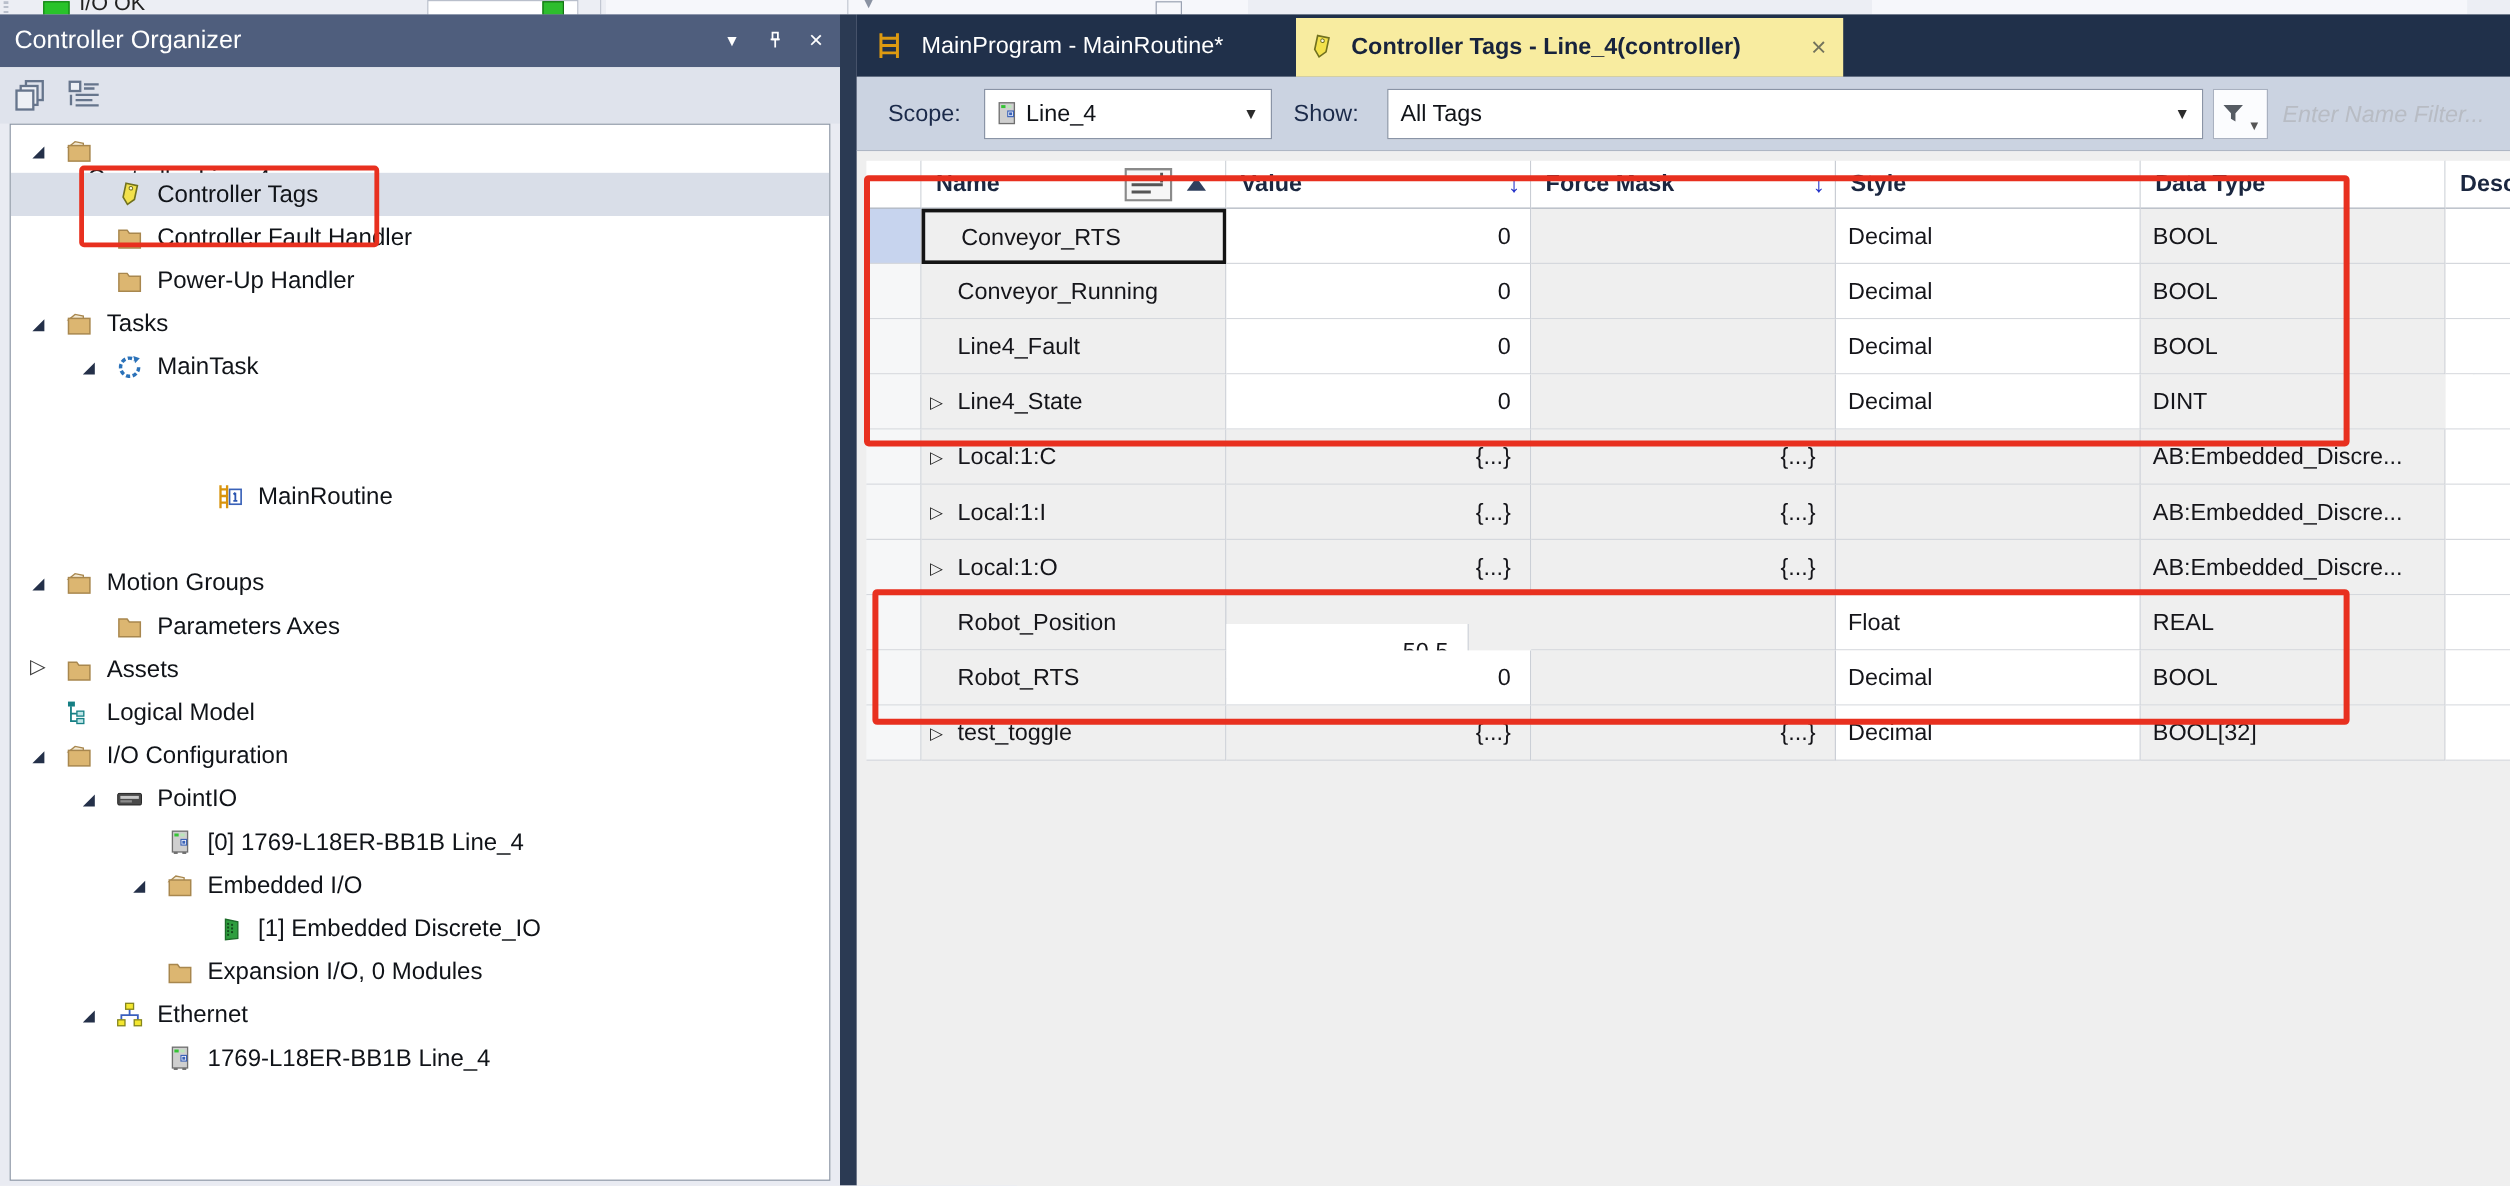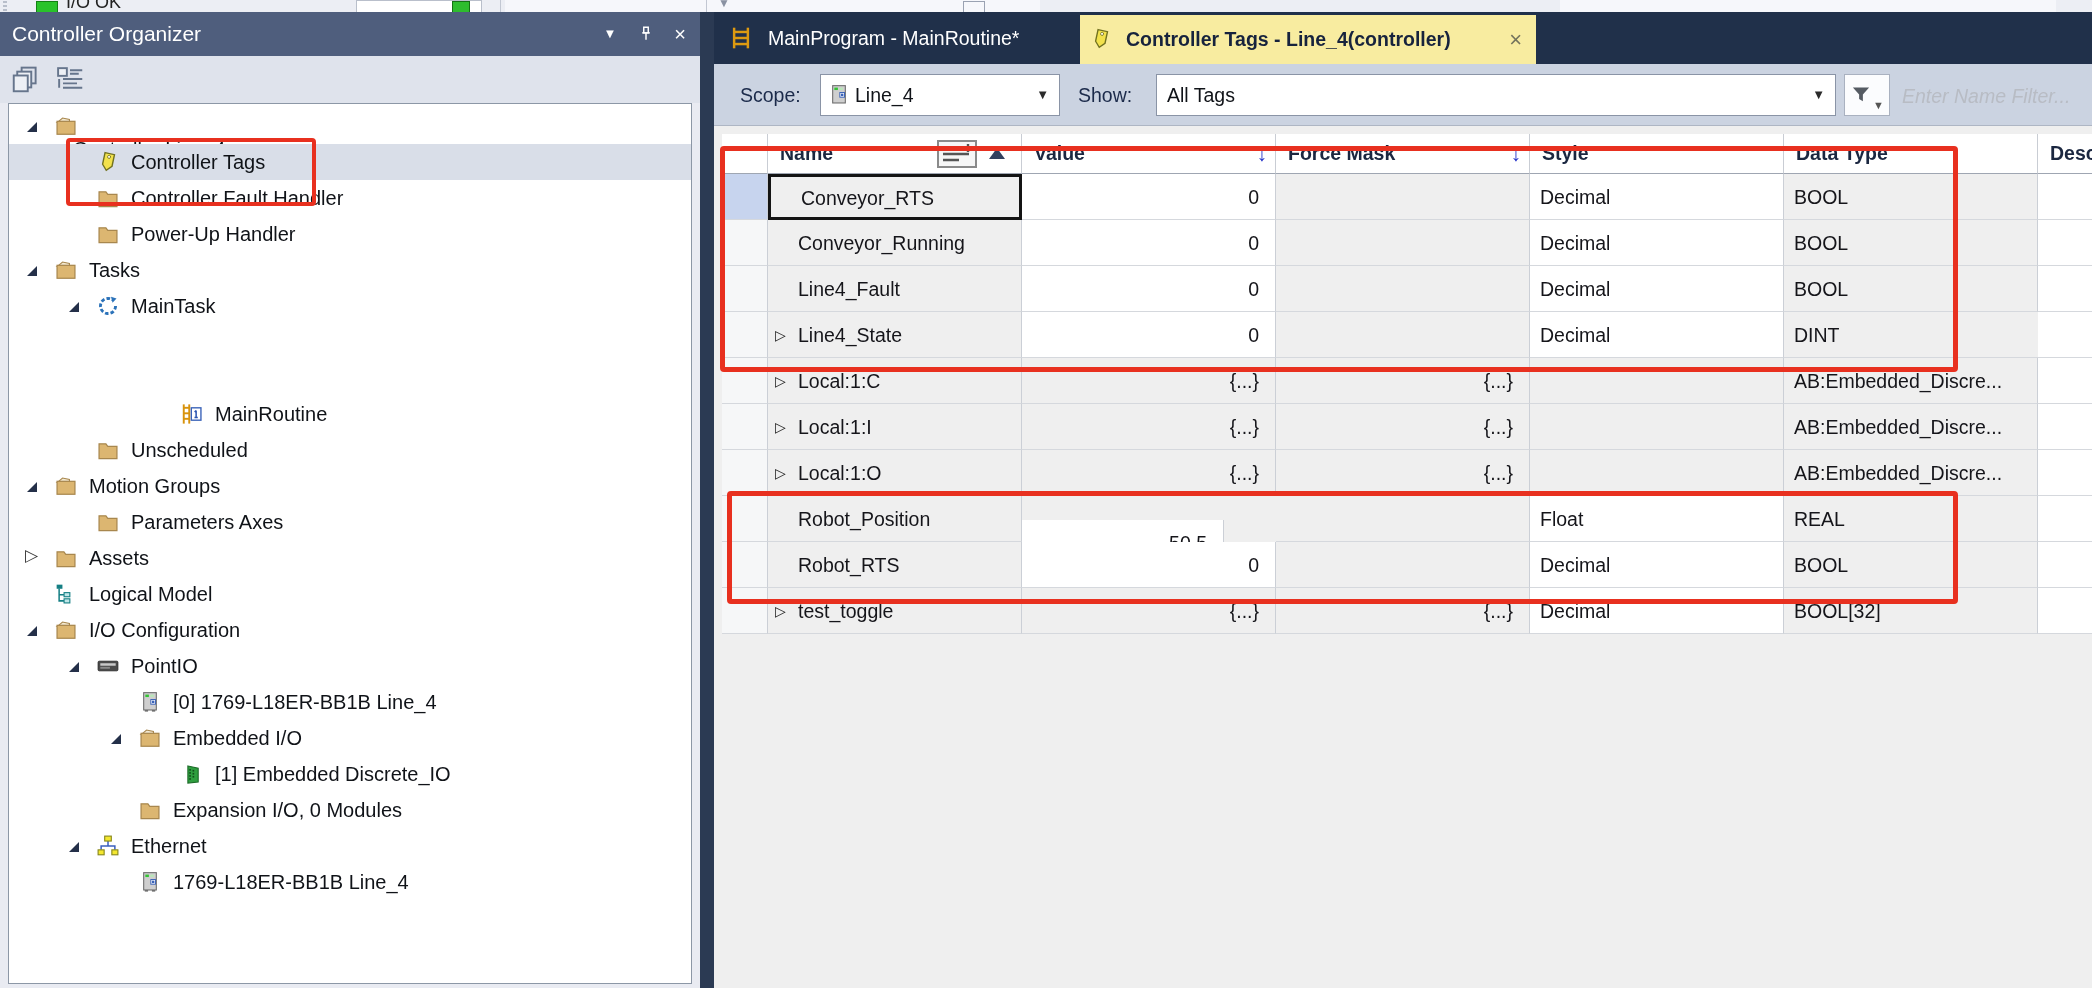--- a/index.html
+++ b/index.html
@@ -201,28 +201,20 @@
               <line x1="2" y1="3.5" x2="6" y2="3.5"></line>
               <line x1="2" y1="7.5" x2="6" y2="7.5"></line>
               <line x1="2" y1="11.5" x2="6" y2="11.5"></line>
             </g>
             <rect x="7.5" y="3.5" width="7" height="9" fill="#fff" stroke="#3A62B8" stroke-width="1"></rect>
             <path d="M11 5.5 v5 M9.8 10.5 h2.4 M9.9 6.6 l1.1 -1.1" stroke="#2B55B0" stroke-width="1.1" fill="none"></path>
           </svg>
         </span>
         <span class="tlabel" style="left: 206px;">MainRoutine</span>
       </div>
-      <div class="tree-item" style="top: 328px;">
-        <span class="ticon" style="left: 88px;">
-          <svg viewBox="0 0 16 16">
-            <path d="M1.5 3.5 h5 l1.3 1.8 h6.7 v9 h-13 z" fill="#DCB671" stroke="#A8874E" stroke-width="0.9"></path>
-          </svg>
-        </span>
-        <span class="tlabel" style="left: 122px;">Unscheduled</span>
-      </div>
       <div class="tree-item" style="top: 364px;">
         <span class="tw tw-exp" style="left: 18px;"></span>
         <span class="ticon" style="left: 46px;">
           <svg viewBox="0 0 16 16">
             <path d="M1.5 5.5 L5.5 2.2 L10.5 3.2 L10.5 5.5 Z" fill="#F3E9D2" stroke="#A8874E" stroke-width="0.8"></path>
             <rect x="1.5" y="4.6" width="13" height="9.4" fill="#DCB671" stroke="#A8874E" stroke-width="0.9"></rect>
           </svg>
         </span>
         <span class="tlabel" style="left: 80px;">Motion Groups</span>
       </div>

